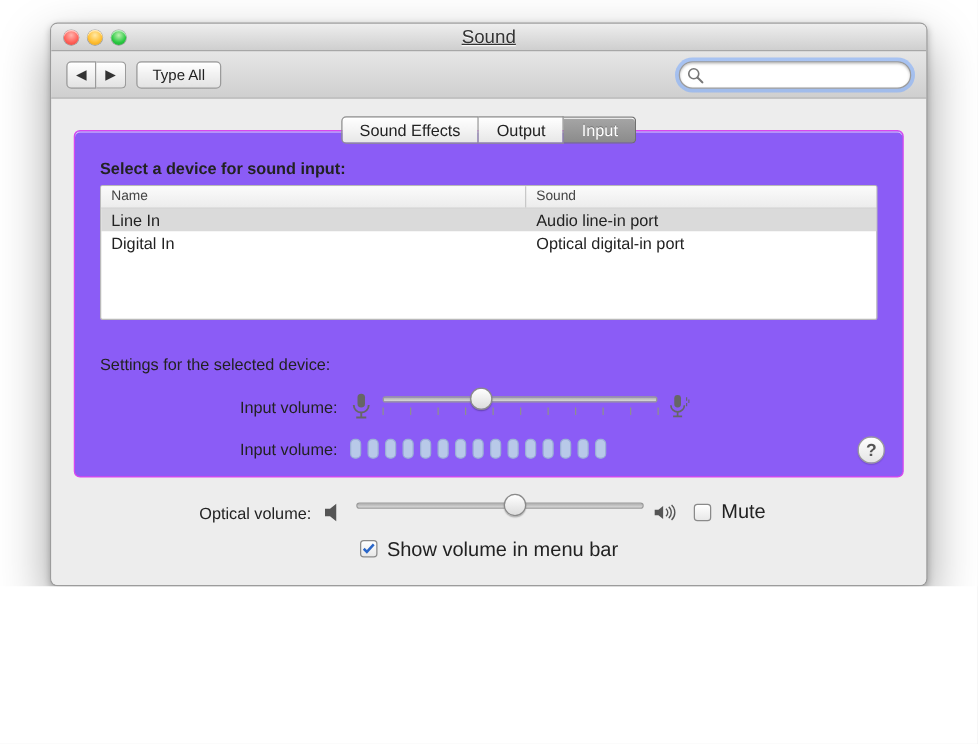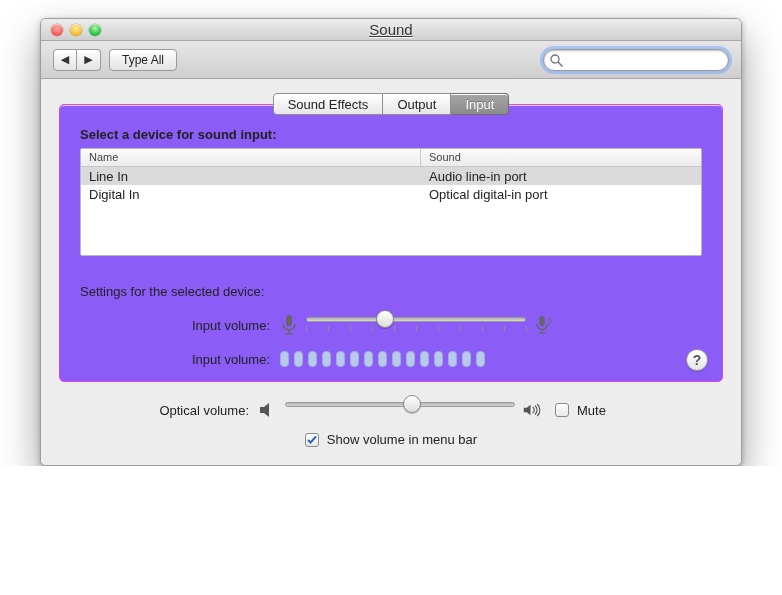--- a/index.html
+++ b/index.html
@@ -145,23 +145,23 @@
   .bottom { margin-top: 14px; }
   .speaker { width:18px; height:16px; }
   .checkbox {
     width:14px; height:14px; border:1px solid #8a8a8a; border-radius:3px;
     background: linear-gradient(#ffffff,#e8e8e8);
     display:inline-flex; align-items:center; justify-content:center;
     box-shadow: inset 0 1px 0 #fff;
   }
   .checkbox.checked svg { display:block; }
   .checkbox svg { display:none; }
-  .cb-label { font-size:13px; margin-left:4px; }
+  .cb-label { font-size:16px; margin-left:4px; }
   .mute-wrap { display:flex; align-items:center; gap:4px; margin-left:6px; }
-  .center-row { display:flex; justify-content:center; align-items:center; margin-top:8px; gap:4px; }
+  .center-row { display:flex; justify-content:center; align-items:flex-start; margin-top:8px; gap:4px; }
 
   .arrow { font-size:11px; color:#333; }
 </style>
 </head>
 <body>
 
 <div class="window">
 
   <div class="titlebar">
     <div class="traffic">

